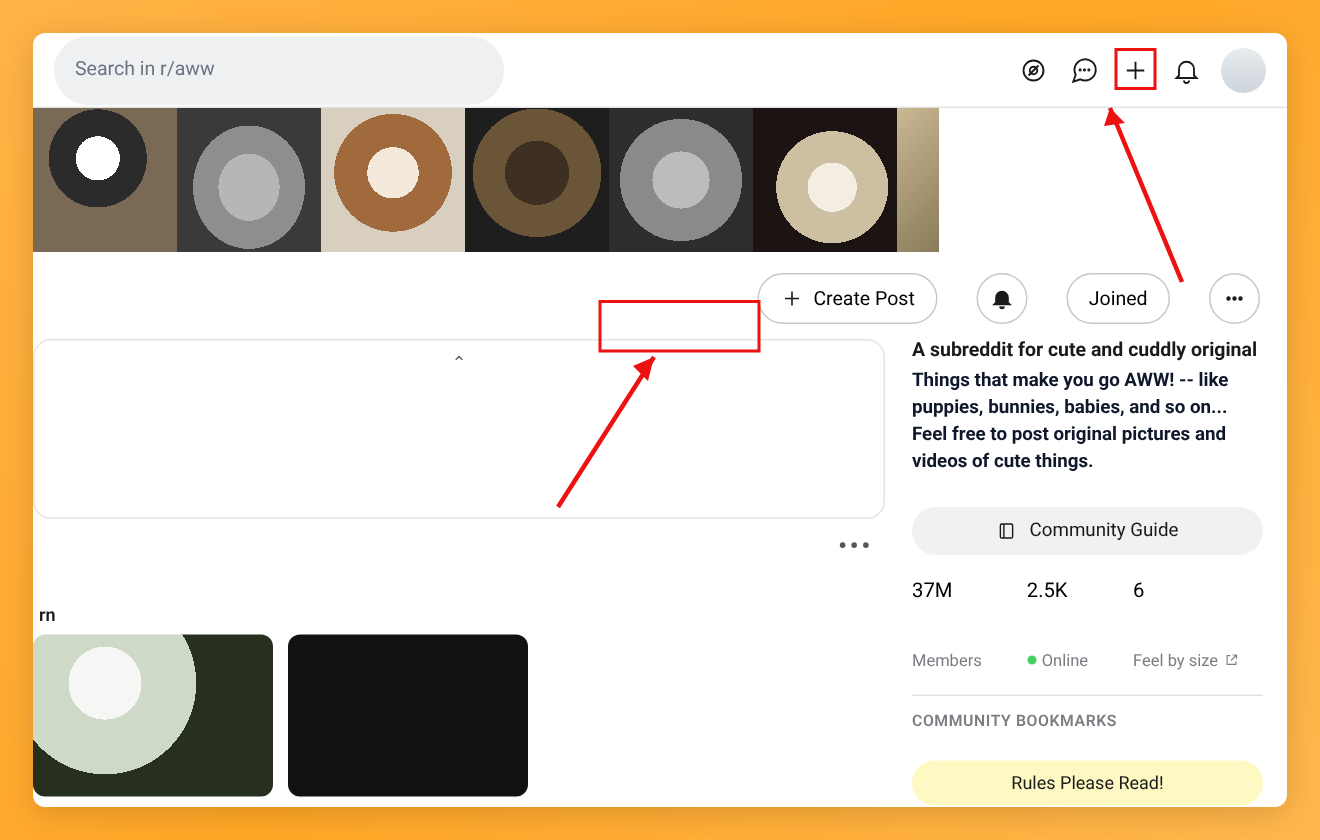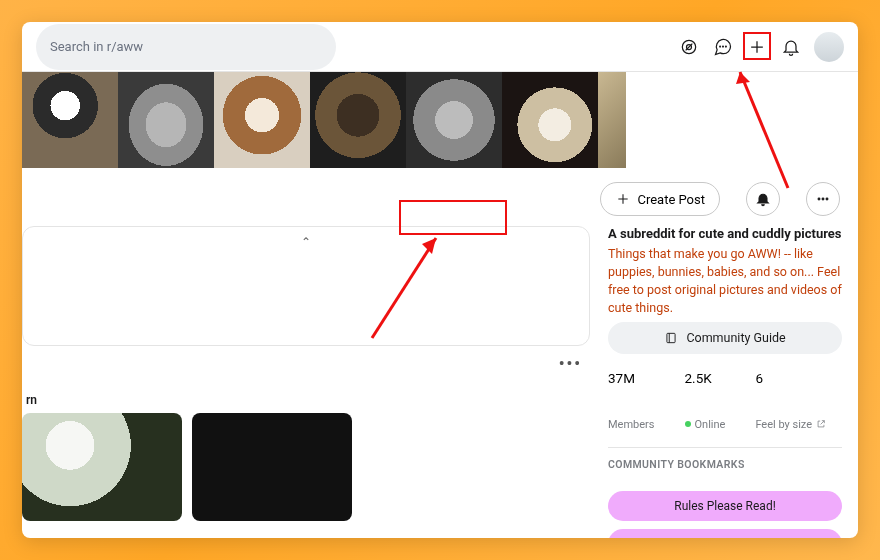--- a/index.html
+++ b/index.html
@@ -30,39 +30,39 @@
   .actions{display:flex;align-items:center;gap:26px;padding:14px 18px 10px 0;justify-content:flex-end;}
   .pillbtn{height:34px;border:1px solid #c8c8c8;border-radius:999px;background:#fff;display:flex;align-items:center;padding:0 14px;font-size:13px;cursor:pointer;gap:6px;}
   .pillbtn.circ{width:34px;padding:0;justify-content:center;}
   .pillbtn svg{width:16px;height:16px;stroke:#1a1a1b;fill:none;stroke-width:1.6;}
   
   .cols{display:flex;padding:0 16px 0 0;gap:14px;align-items:flex-start;}
   .left{flex:1;}
   .sortcard{height:120px;border:1px solid #e4e4e4;border-radius:12px;position:relative;margin-right:4px;}
   .sortcard .caret{position:absolute;left:50%;top:8px;transform:translateX(-50%);font-size:12px;color:#666;}
   .dots{text-align:right;padding:8px 12px;color:#555;letter-spacing:2px;font-weight:700;}
-  .feed{margin-top:12px;}
+  .feed{margin-top:22px;}
   .feed-rn{font-size:12px;color:#1a1a1b;font-weight:600;padding-left:4px;}
   .thumbs{display:flex;gap:10px;margin-top:6px;}
   .thumb{width:160px;height:108px;border-radius:8px;background:#111;}
   .thumb.snow{background:radial-gradient(circle at 30% 30%,#f6f7f4 0 18%,#cfd9c8 18% 45%,#27301f 45% 100%);}
   
   .side{flex:0 0 234px;}
   .side h3{font-size:13px;font-weight:700;color:#1a1a1b;margin-bottom:4px;}
-  .side p{font-size:12.5px;color:#c2410c;line-height:1.45;}
-  .guidebtn{margin-top:4px;height:32px;border-radius:999px;background:#eff1f3;display:flex;align-items:center;justify-content:center;gap:8px;font-size:12.5px;color:#1a1a1b;cursor:pointer;}
+  .side p{font-size:12.5px;color:#0f172a;line-height:1.45;font-weight:bold;}
+  .guidebtn{margin-top:20px;height:32px;border-radius:999px;background:#eff1f3;display:flex;align-items:center;justify-content:center;gap:8px;font-size:12.5px;color:#1a1a1b;cursor:pointer;}
   .guidebtn svg{width:14px;height:14px;stroke:#1a1a1b;fill:none;stroke-width:1.6;}
   .stats{display:flex;gap:30px;margin-top:16px;}
   .stat .n{font-size:13.5px;font-weight:400;}
   .stat .l{font-size:11px;color:#7a7d82;display:flex;align-items:center;gap:4px;margin-top:32px;}
   .dot-online{width:6px;height:6px;border-radius:50%;background:#46d160;display:inline-block;}
   .stat .l svg{width:10px;height:10px;stroke:#7a7d82;fill:none;stroke-width:1.8;}
   .hr{height:1px;background:#e4e4e4;margin:16px 0 10px;}
   .bmhdr{font-size:10.5px;letter-spacing:.4px;color:#7a7d82;font-weight:600;margin-bottom:20px;}
-  .bmbtn{height:30px;border-radius:999px;background:#f0abfc;display:flex;align-items:center;justify-content:center;font-size:12px;color:#1a1a1b;margin-bottom:8px;cursor:pointer;}
+  .bmbtn{height:30px;border-radius:999px;background:#fef9c3;display:flex;align-items:center;justify-content:center;font-size:12px;color:#1a1a1b;margin-bottom:8px;cursor:pointer;}
   
   .arrow{position:absolute;pointer-events:none;}
 </style>
 </head>
 <body>
 
 <div class="window">
 
   <div class="topbar">
     <div class="search">
@@ -113,20 +113,23 @@
           <path d="M12 5v14M5 12h14"></path>
         </svg>
       <span>Create Post</span>
     </button>
     <button class="pillbtn circ">
       <svg viewBox="0 0 24 24">
           <path d="M18 16v-5a6 6 0 10-12 0v5l-2 2h16l-2-2z" fill="#1a1a1b"></path>
           <path d="M10 20a2 2 0 004 0" fill="#1a1a1b"></path>
         </svg>
     </button>
+    <button class="pillbtn">
+      <span>Joined</span>
+    </button>
     <button class="pillbtn circ">
       <svg viewBox="0 0 24 24">
           <circle cx="6" cy="12" r="1.4" fill="#1a1a1b"></circle>
           <circle cx="12" cy="12" r="1.4" fill="#1a1a1b"></circle>
           <circle cx="18" cy="12" r="1.4" fill="#1a1a1b"></circle>
         </svg>
     </button>
   </div>
 
   <div class="cols">
@@ -138,21 +141,21 @@
       <div class="feed">
         <div class="feed-rn">rn</div>
         <div class="thumbs">
           <div class="thumb snow"></div>
           <div class="thumb"></div>
         </div>
       </div>
     </div>
 
     <aside class="side">
-      <h3>A subreddit for cute and cuddly pictures</h3>
+      <h3>A subreddit for cute and cuddly original</h3>
       <p>Things that make you go AWW! -- like puppies, bunnies, babies, and so on... Feel free to post original pictures and videos of cute things.</p>
       <div class="guidebtn">
         <svg viewBox="0 0 24 24">
             <rect x="5" y="4" width="14" height="16" rx="1.5"></rect>
             <path d="M9 4v16"></path>
           </svg>
         <span>Community Guide</span>
       </div>
       <div class="stats">
         <div class="stat">

